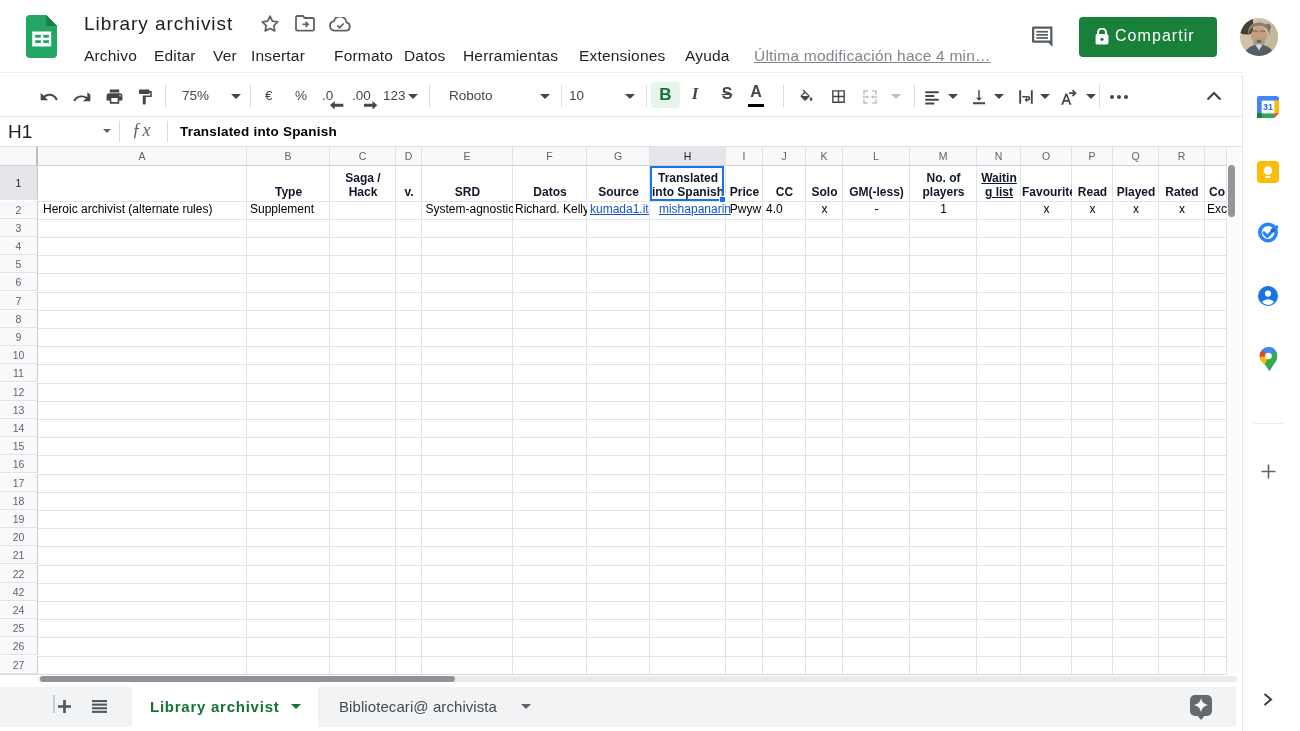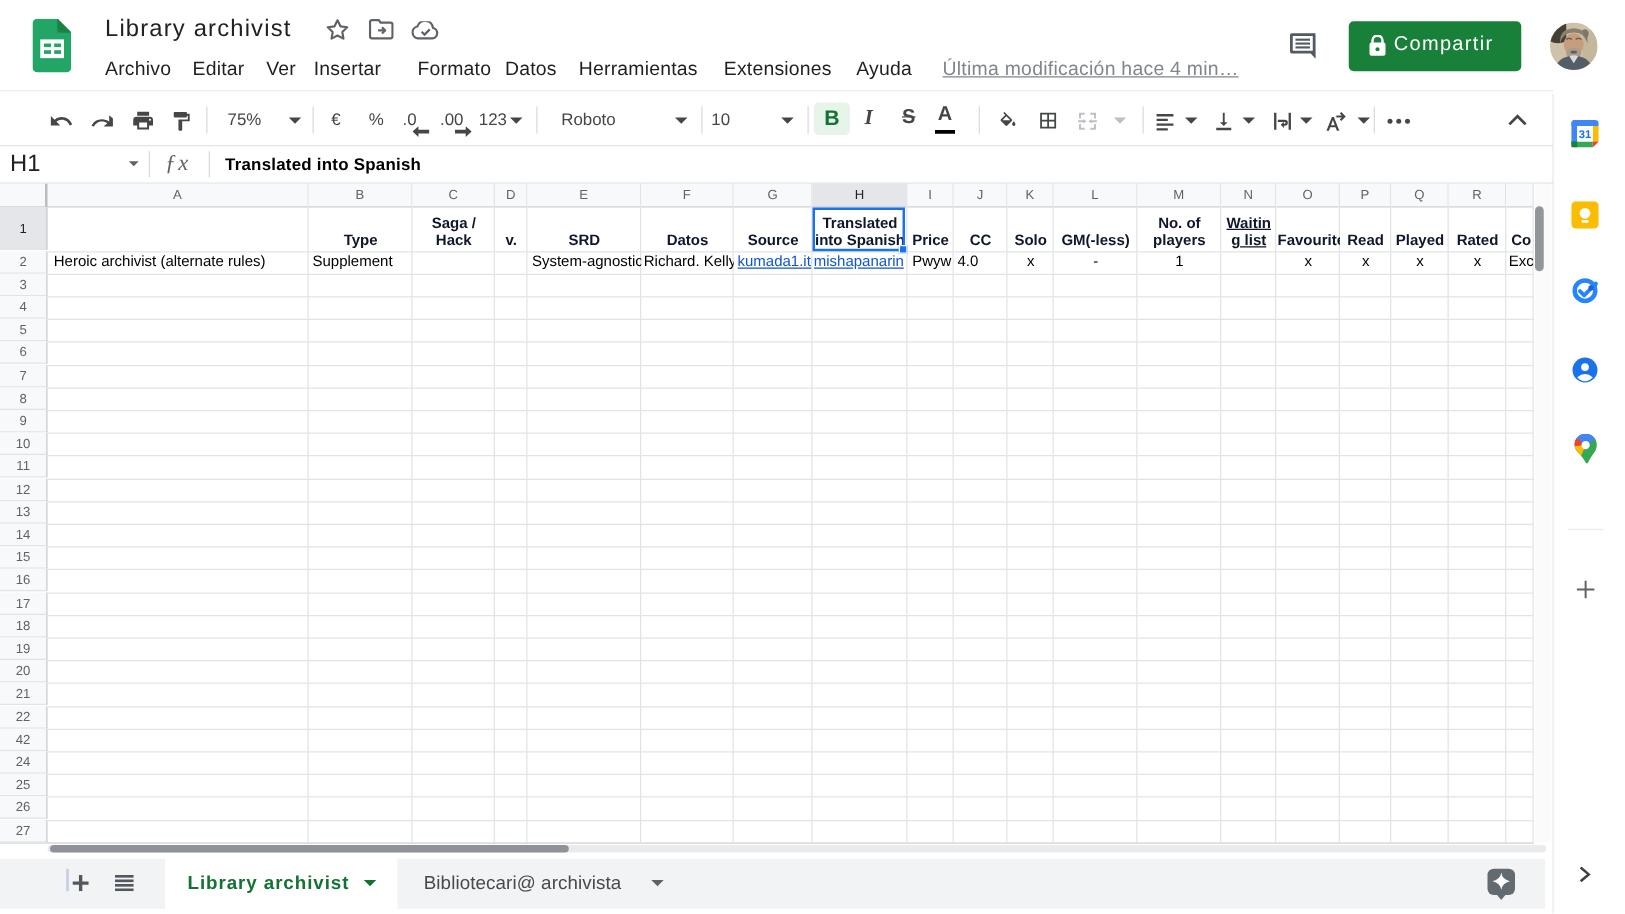--- a/index.html
+++ b/index.html
@@ -299,21 +299,21 @@
 <div class="r1cell" style="left:1021px;width:51px;justify-content:flex-start;padding-left:1px;white-space:nowrap;">Favourited</div>
 <div class="r1cell" style="left:1072px;width:41px;">Read</div>
 <div class="r1cell" style="left:1113px;width:46px;">Played</div>
 <div class="r1cell" style="left:1159px;width:46px;">Rated</div>
 <div class="r1cell" style="left:1205px;width:22px;justify-content:flex-start;padding-left:4px;">Co</div>
 <div class="r2cell " style="left:43px;width:200px;text-align:left;">Heroic archivist (alternate rules)</div>
 <div class="r2cell " style="left:250px;width:78px;text-align:left;">Supplement</div>
 <div class="r2cell " style="left:425.5px;width:87.5px;text-align:left;">System-agnostic</div>
 <div class="r2cell " style="left:515px;width:72px;text-align:left;">Richard. Kelly</div>
 <div class="r2cell" style="left:590px;width:59px;"><span class="link">kumada1.itch</span></div>
-<div class="r2cell" style="left:651px;width:80px;text-align:left;"><span class="link">mishapanarin</span></div>
+<div class="r2cell" style="left:651px;width:80px;text-align:right;"><span class="link">mishapanarin</span></div>
 <div class="r2cell " style="left:729px;width:33px;text-align:center;">Pwyw</div>
 <div class="r2cell " style="left:766px;width:38px;text-align:left;">4.0</div>
 <div class="r2cell " style="left:806px;width:37px;text-align:center;">x</div>
 <div class="r2cell " style="left:843px;width:67px;text-align:center;">-</div>
 <div class="r2cell " style="left:910px;width:67px;text-align:center;">1</div>
 <div class="r2cell " style="left:1021px;width:51px;text-align:center;">x</div>
 <div class="r2cell " style="left:1072px;width:41px;text-align:center;">x</div>
 <div class="r2cell " style="left:1113px;width:46px;text-align:center;">x</div>
 <div class="r2cell " style="left:1159px;width:46px;text-align:center;">x</div>
 <div class="r2cell " style="left:1207px;width:20px;text-align:left;">Exc</div>

